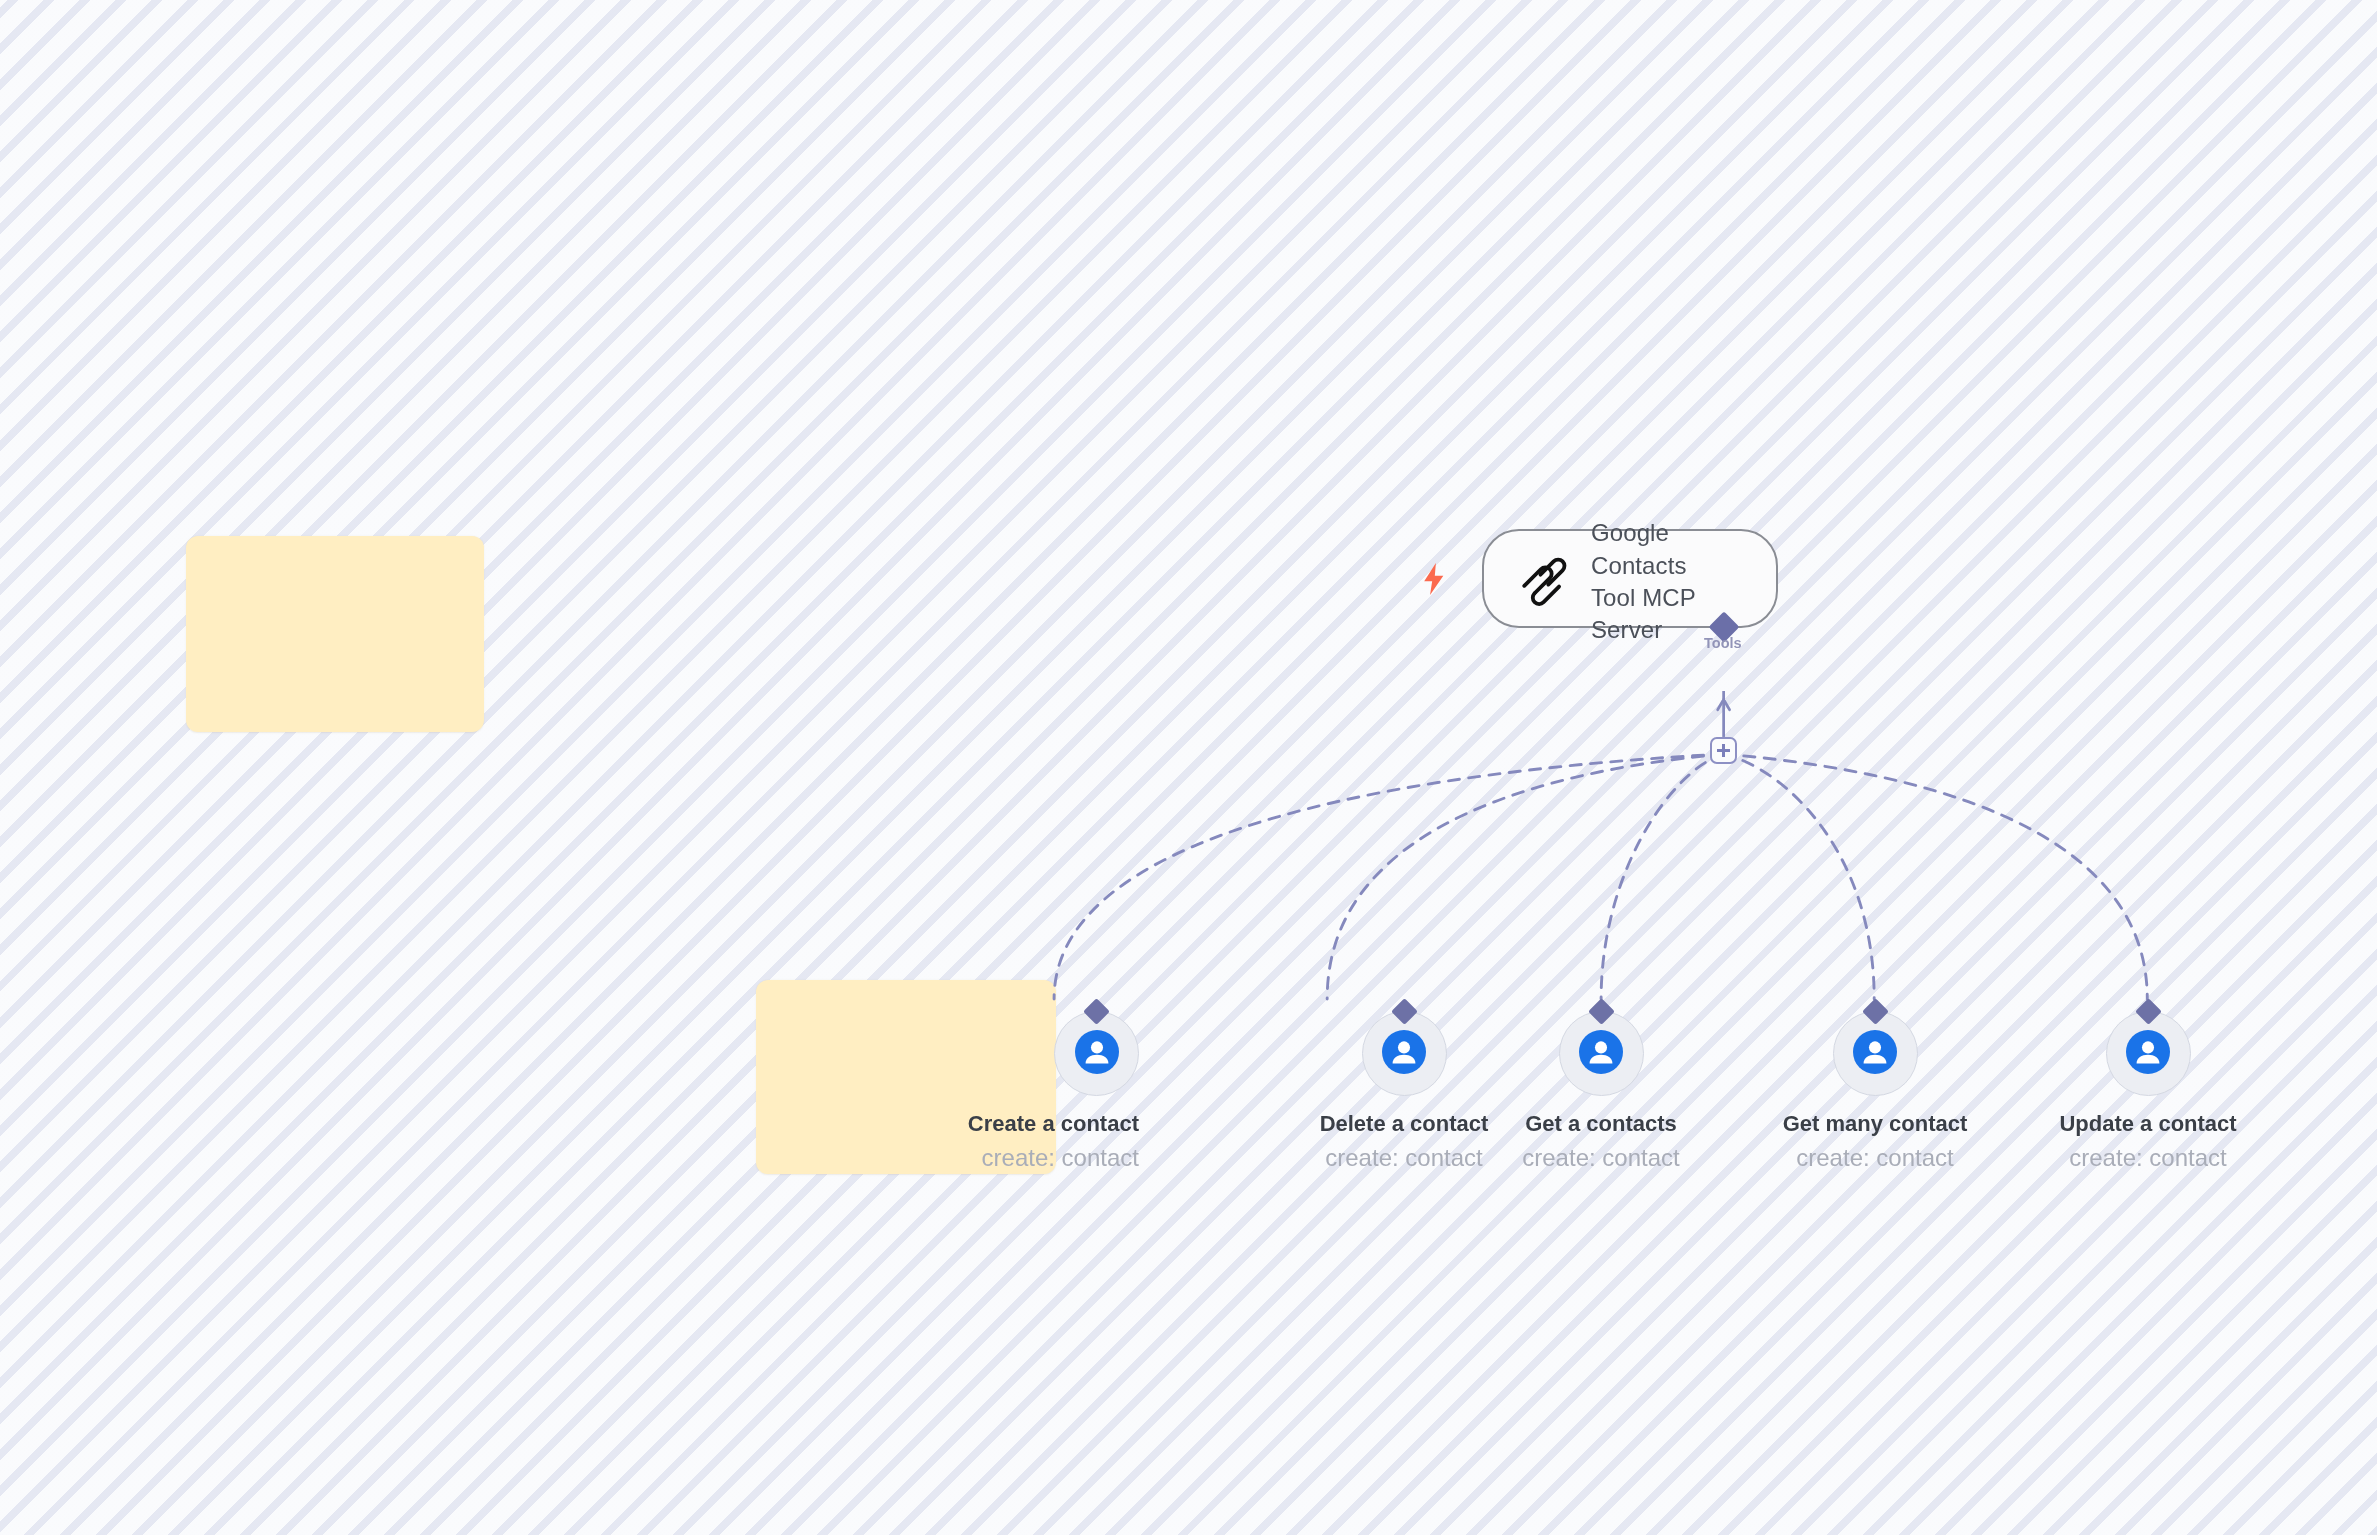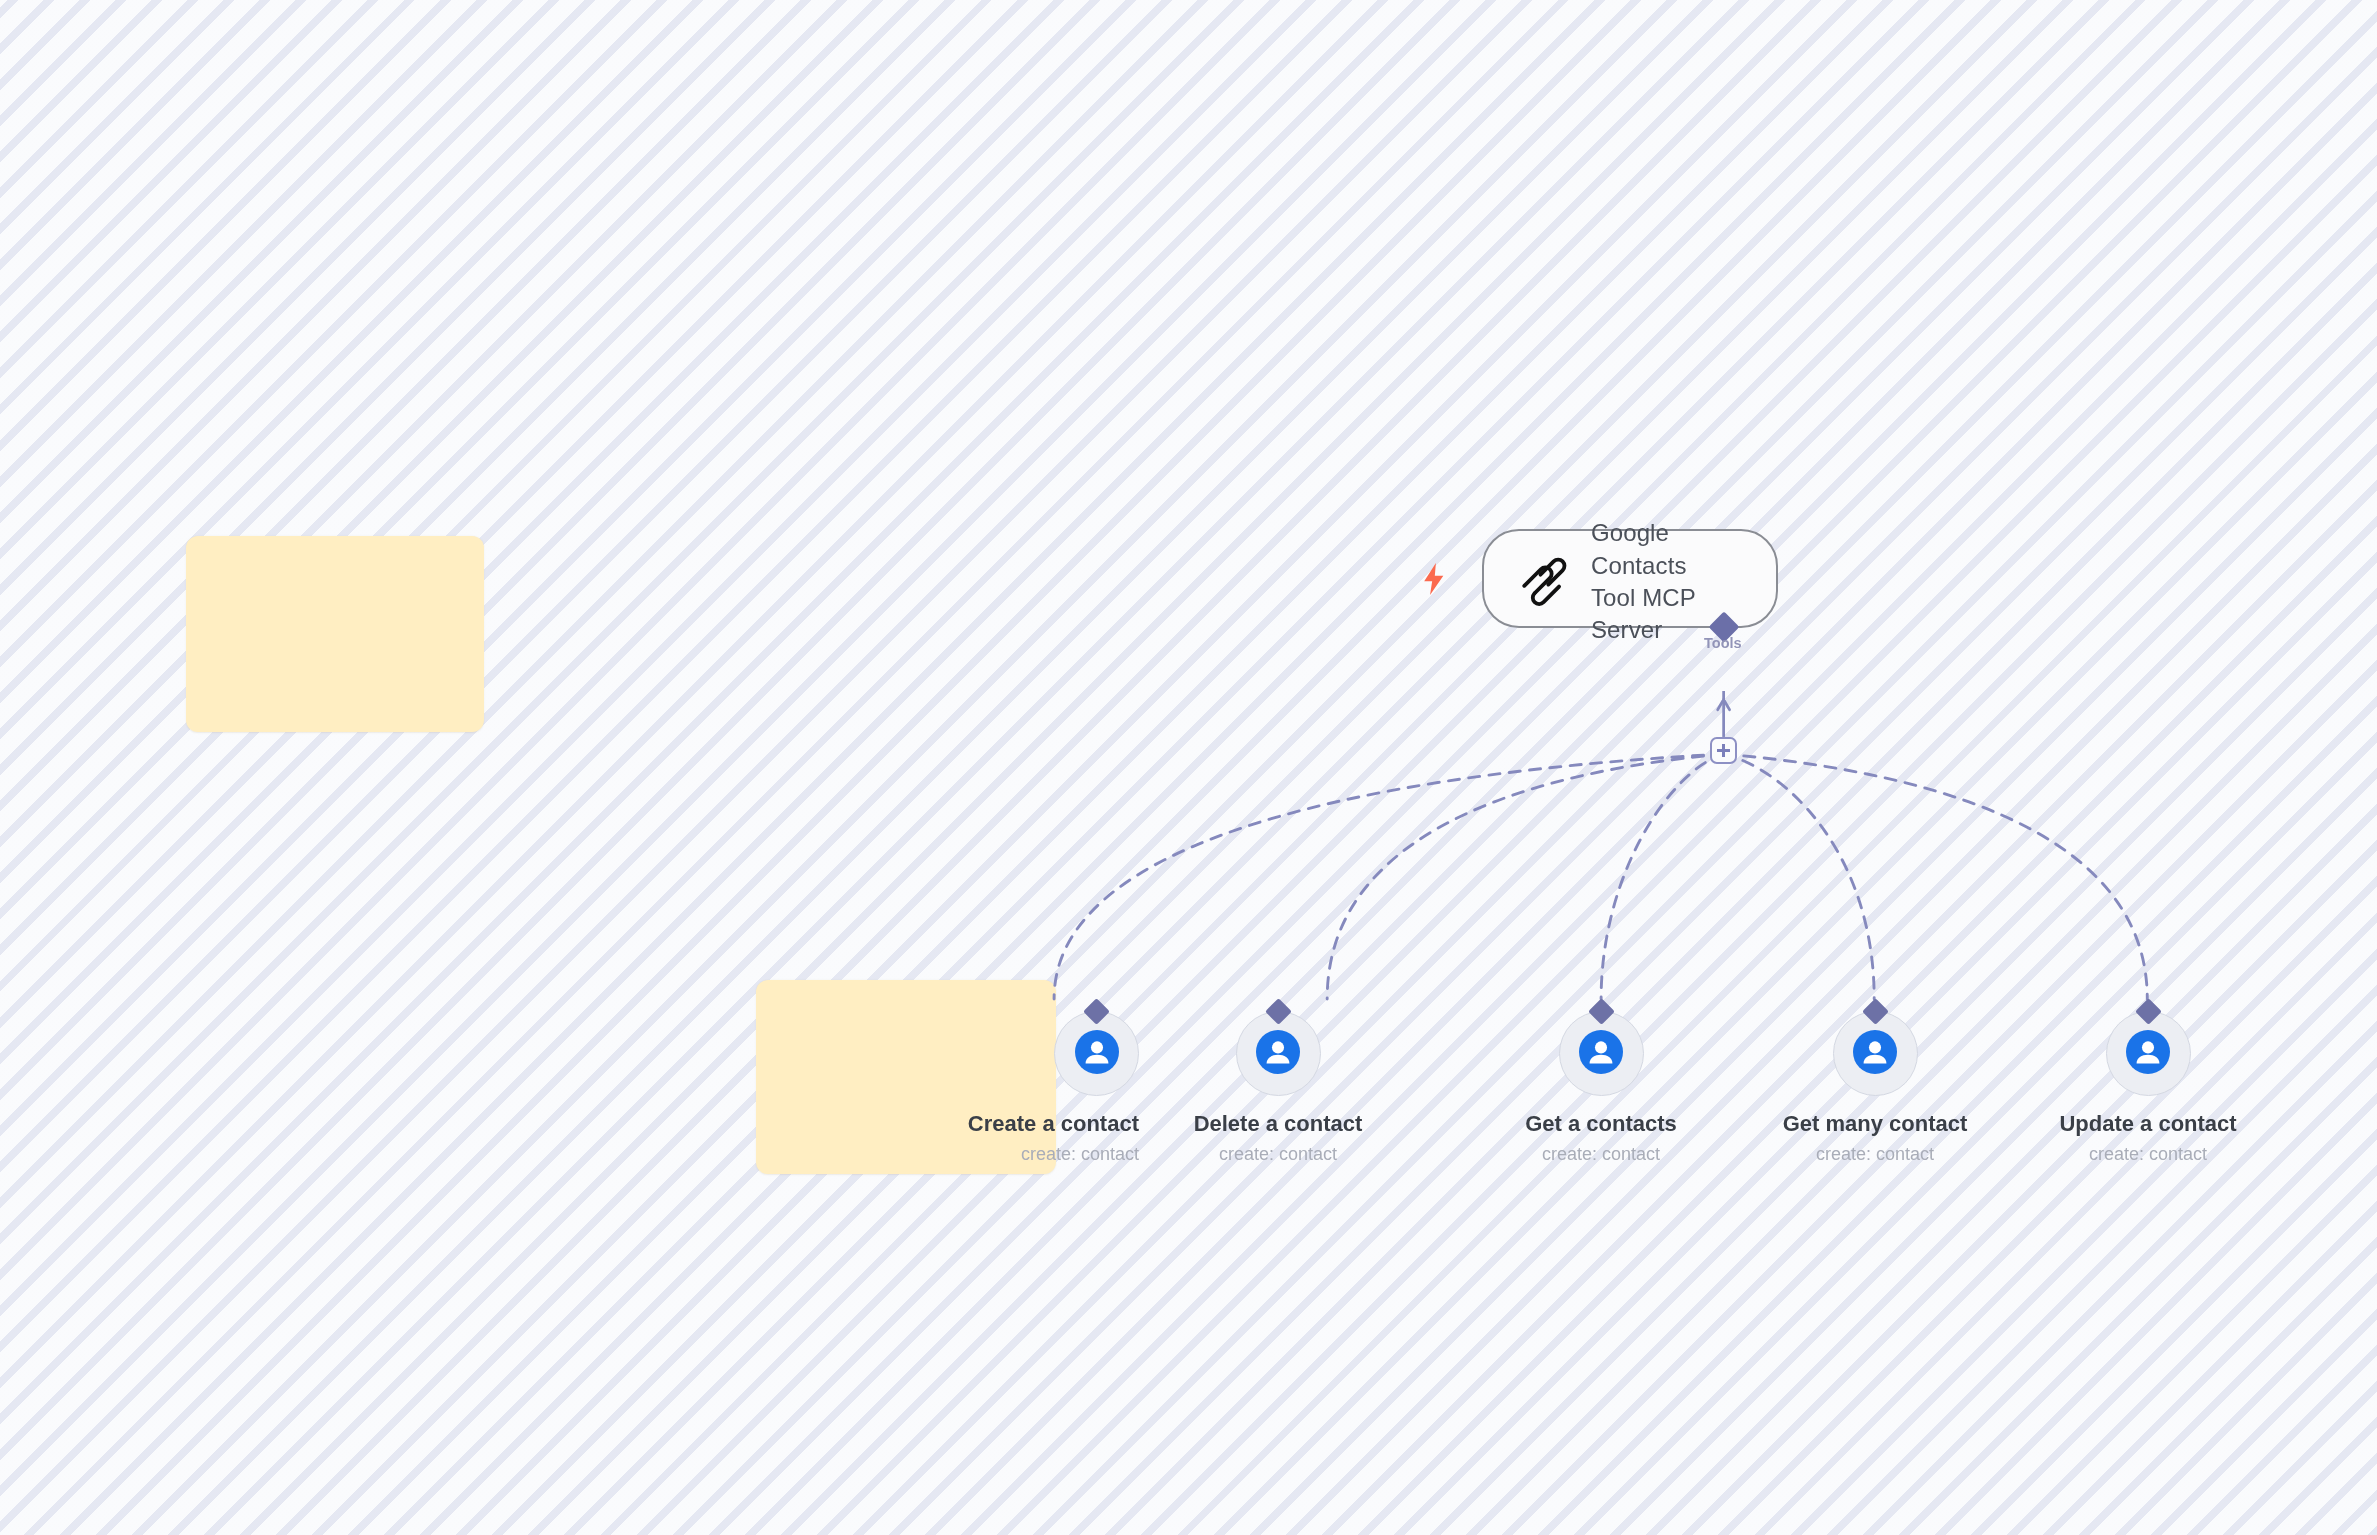--- a/index.html
+++ b/index.html
@@ -166,21 +166,21 @@
   .tool-label {
     margin-top: 15.3px;
     font-size: 22px;
     color: #3a3f47;
     font-weight: 700;
     white-space: nowrap;
     text-align: center;
   }
   .tool-sublabel {
     margin-top: 6.8px;
-    font-size: 18px;
+    font-size: 24px;
     color: #a9adb8;
     white-space: nowrap;
     text-align: center;
   }
 </style>
 </head>
 <body>
 
 <div id="canvas">
 
@@ -231,21 +231,21 @@
           <span>
   <svg class="contacts-icon" viewBox="0 0 48 48" xmlns="http://www.w3.org/2000/svg">
     <circle cx="24" cy="24" r="24" fill="#1a73e8"></circle>
     <circle cx="24" cy="19" r="6.6" fill="#ffffff"></circle>
     <path d="M11.5 36.5 c0-6.1 5.6-9.4 12.5-9.4 s12.5 3.3 12.5 9.4 z" fill="#ffffff"></path>
   </svg></span>
         </div>
         <div class="tool-label">Create a contact</div>
         <div class="tool-sublabel">create: contact</div>
       </div>
-      <div class="tool-node" style="left: 1278px; top: 1011px;">
+      <div class="tool-node" style="left: 1404px; top: 1011px;">
         <div class="tool-circle">
           <span class="tool-top-diamond"></span>
           <span>
   <svg class="contacts-icon" viewBox="0 0 48 48" xmlns="http://www.w3.org/2000/svg">
     <circle cx="24" cy="24" r="24" fill="#1a73e8"></circle>
     <circle cx="24" cy="19" r="6.6" fill="#ffffff"></circle>
     <path d="M11.5 36.5 c0-6.1 5.6-9.4 12.5-9.4 s12.5 3.3 12.5 9.4 z" fill="#ffffff"></path>
   </svg></span>
         </div>
         <div class="tool-label">Delete a contact</div>

